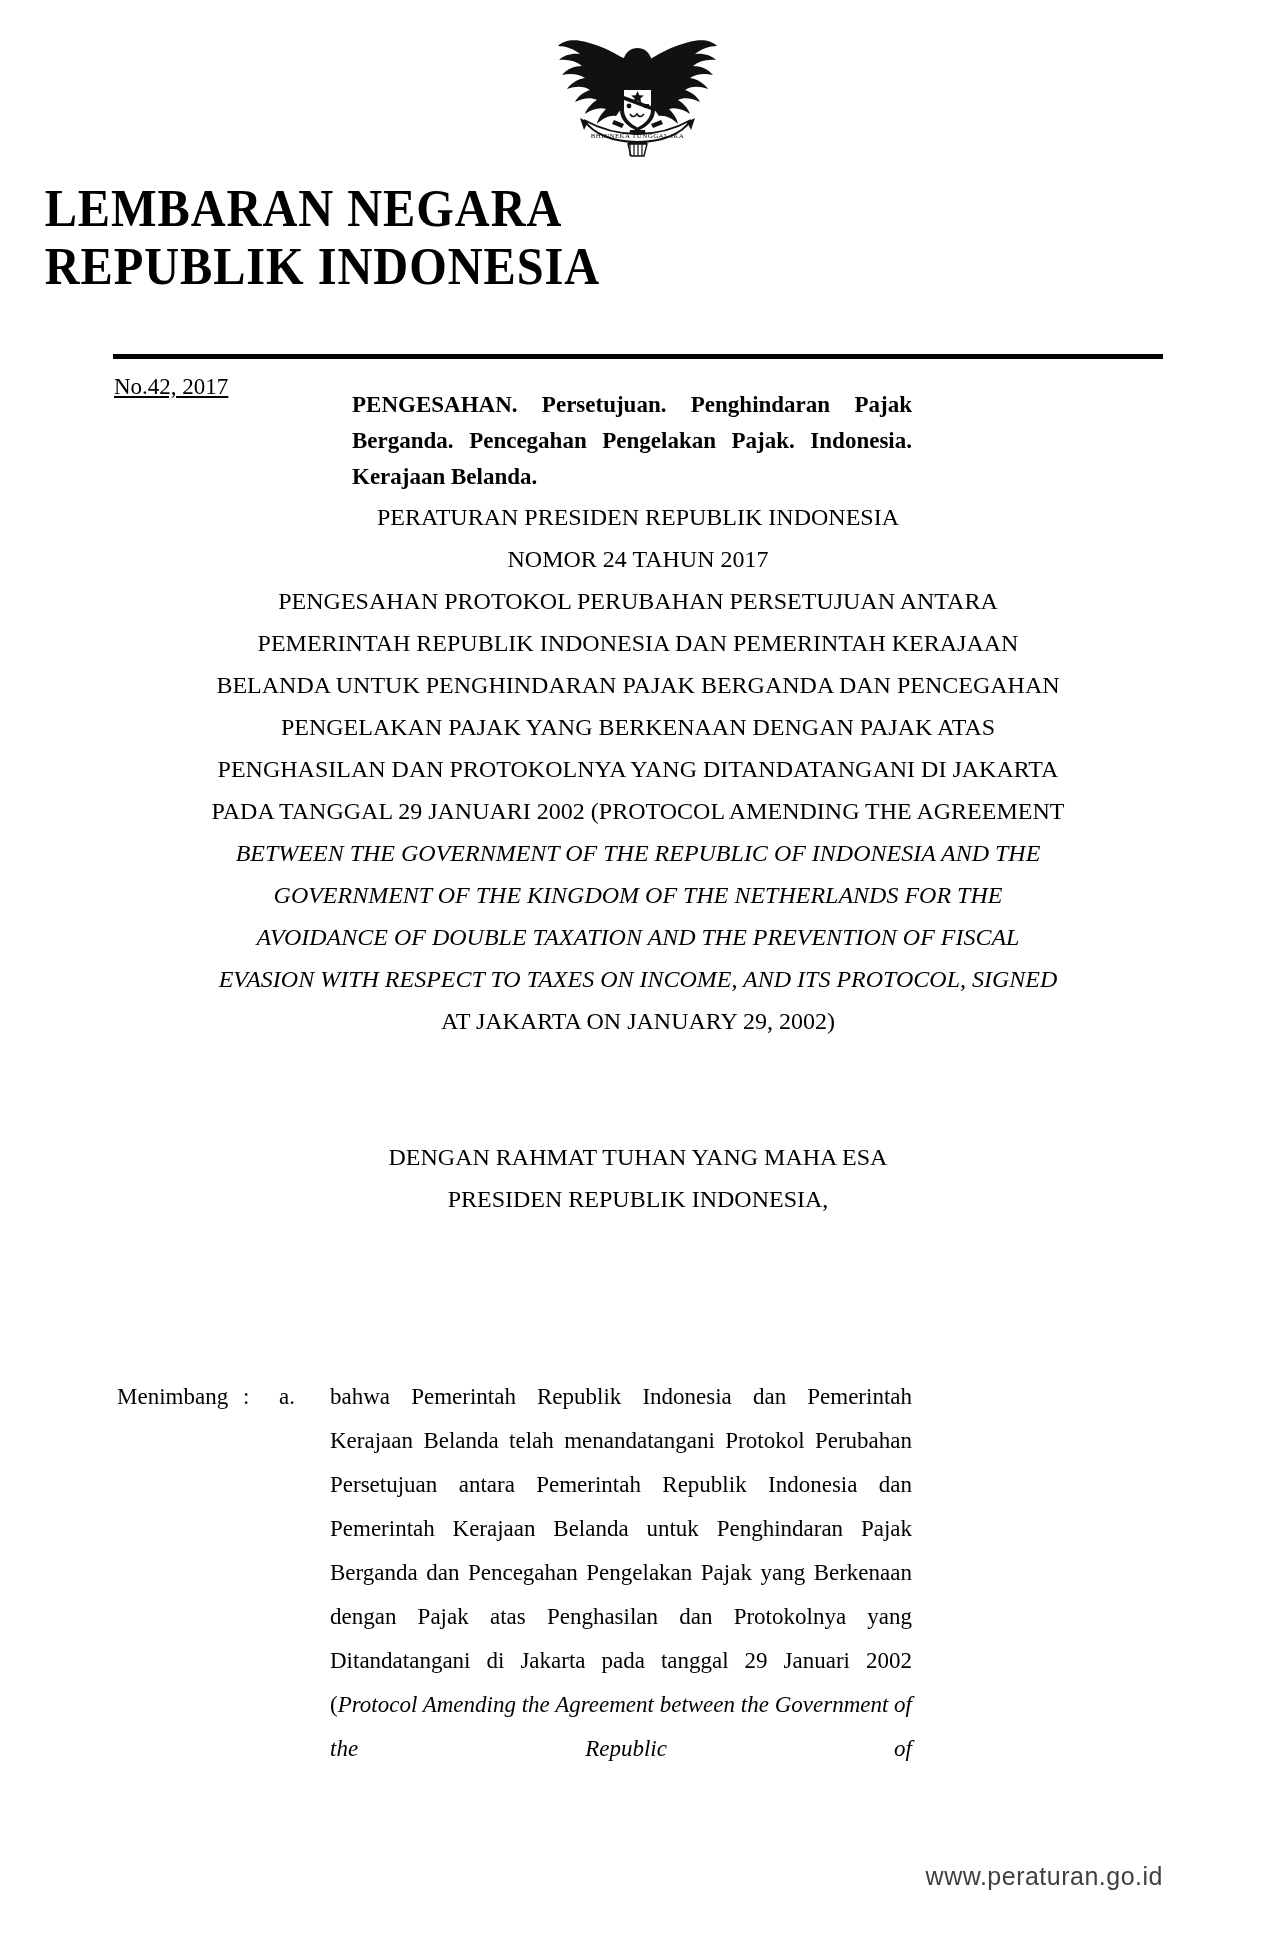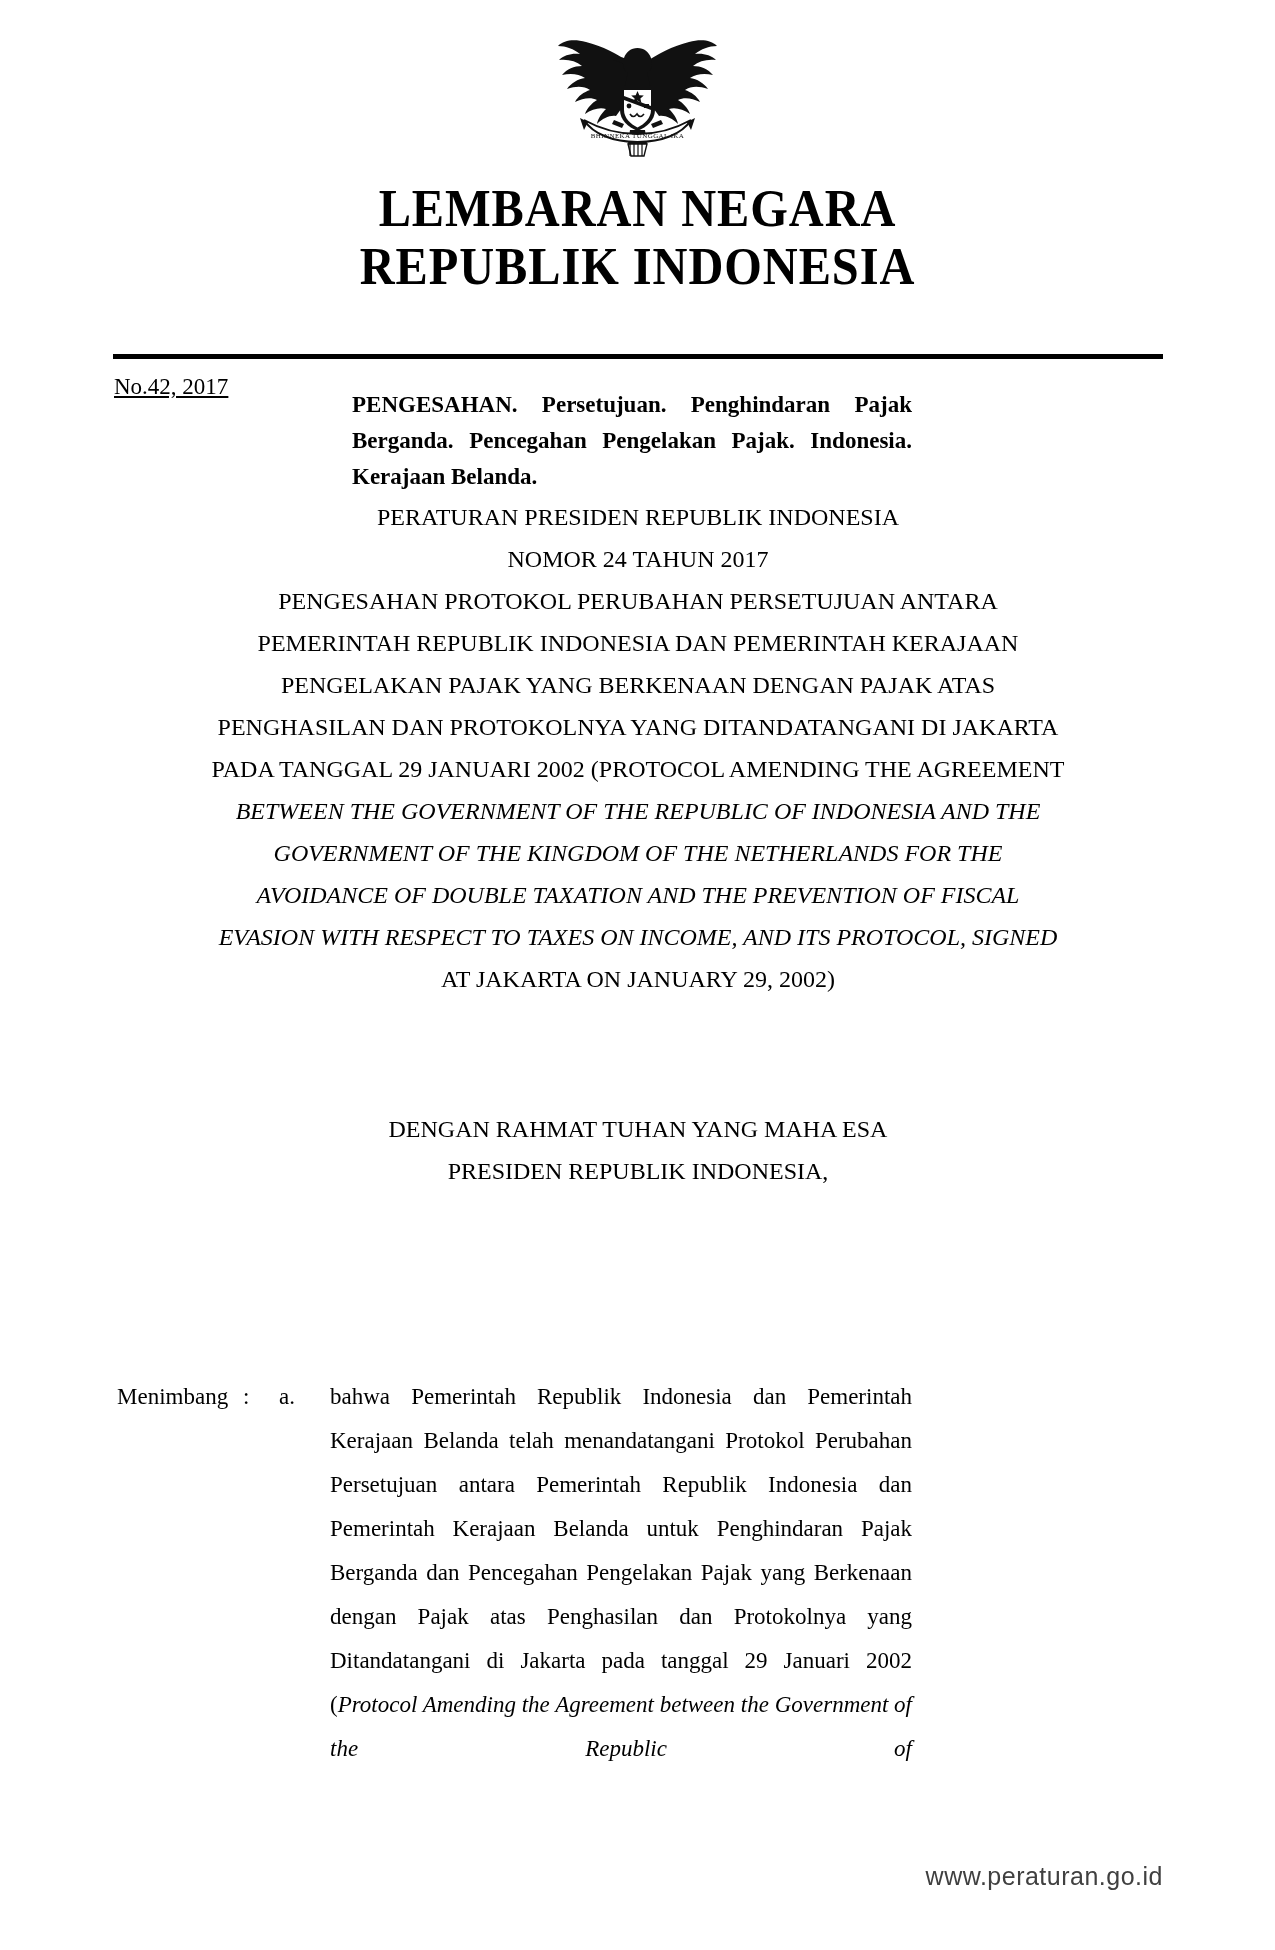--- a/index.html
+++ b/index.html
@@ -30,21 +30,20 @@
     text-align: center;
   }
   .emblem-wrap svg { display: inline-block; }
 
   
   .masthead {
     position: absolute;
     top: 180px;
     left: 0;
     width: 1275px;
-    text-align: center;
   }
   .masthead .mh-line {
     font-family: "Liberation Serif", "DejaVu Serif", serif;
     font-weight: bold;
     font-size: 52px;
     line-height: 58px;
     letter-spacing: 1px;
     transform: scaleX(0.93);
     transform-origin: center;
     white-space: nowrap;
@@ -97,21 +96,21 @@
   .title-block .tl {
     font-size: 24px;
     line-height: 42px;
     white-space: nowrap;
   }
   .title-block .tl.ital { font-style: italic; }
 
   
   .invocation {
     position: absolute;
-    top: 1108px;
+    top: 1136px;
     left: 113px;
     width: 1050px;
     text-align: center;
   }
   .invocation .il {
     font-size: 24px;
     line-height: 42px;
   }
   .invocation .il.second { }
 
@@ -227,20 +226,21 @@
   <div class="meta-row">
     <div class="meta-no">No.42, 2017</div>
     <div class="meta-subject">PENGESAHAN. Persetujuan. Penghindaran Pajak Berganda. Pencegahan Pengelakan Pajak. Indonesia. Kerajaan Belanda.</div>
   </div>
 
   <div class="title-block">
     <div class="tl">PERATURAN PRESIDEN REPUBLIK INDONESIA</div>
     <div class="tl">NOMOR 24 TAHUN 2017</div>
     <div class="tl">PENGESAHAN PROTOKOL PERUBAHAN PERSETUJUAN ANTARA</div>
     <div class="tl">PEMERINTAH REPUBLIK INDONESIA DAN PEMERINTAH KERAJAAN</div>
+    <div class="tl">BELANDA UNTUK PENGHINDARAN PAJAK BERGANDA DAN PENCEGAHAN</div>
     <div class="tl">PENGELAKAN PAJAK YANG BERKENAAN DENGAN PAJAK ATAS</div>
     <div class="tl">PENGHASILAN DAN PROTOKOLNYA YANG DITANDATANGANI DI JAKARTA</div>
     <div class="tl"><span>PADA TANGGAL 29 JANUARI 2002 (</span><span class="ital">PROTOCOL AMENDING THE AGREEMENT</span></div>
     <div class="tl ital">BETWEEN THE GOVERNMENT OF THE REPUBLIC OF INDONESIA AND THE</div>
     <div class="tl ital">GOVERNMENT OF THE KINGDOM OF THE NETHERLANDS FOR THE</div>
     <div class="tl ital">AVOIDANCE OF DOUBLE TAXATION AND THE PREVENTION OF FISCAL</div>
     <div class="tl ital">EVASION WITH RESPECT TO TAXES ON INCOME, AND ITS PROTOCOL, SIGNED</div>
     <div class="tl"><span class="ital">AT JAKARTA ON JANUARY 29, 2002</span><span>)</span></div>
   </div>
 

